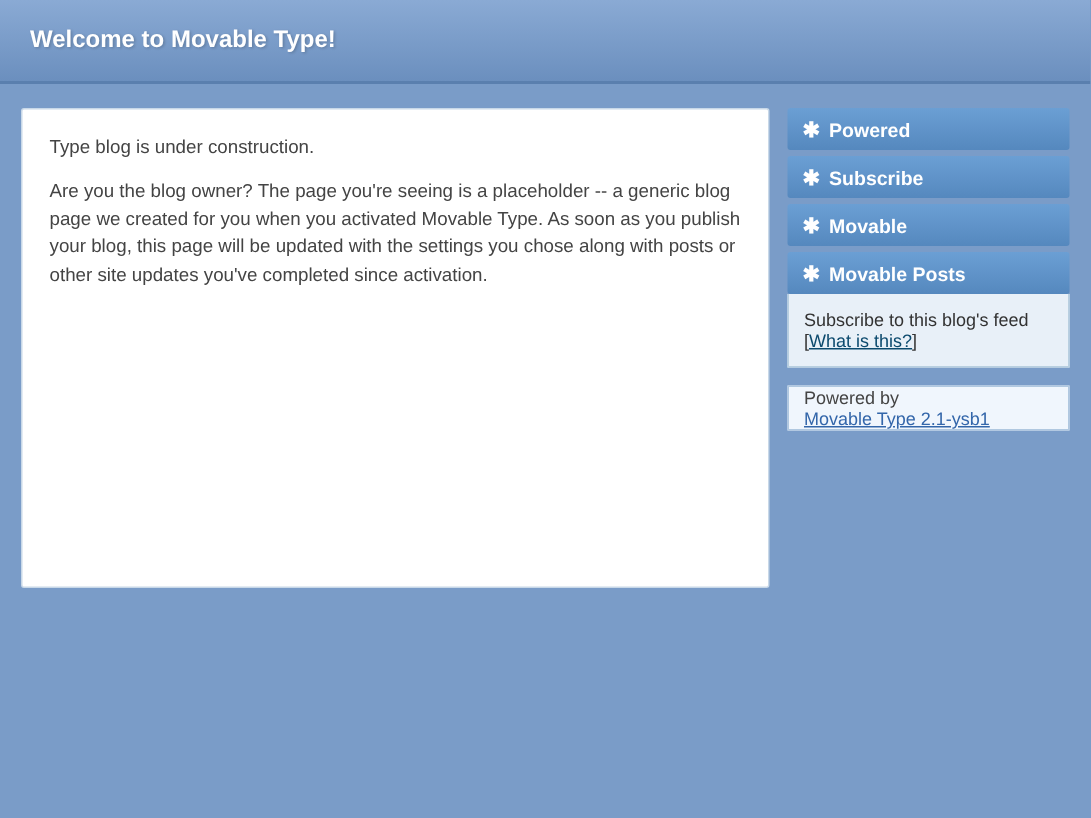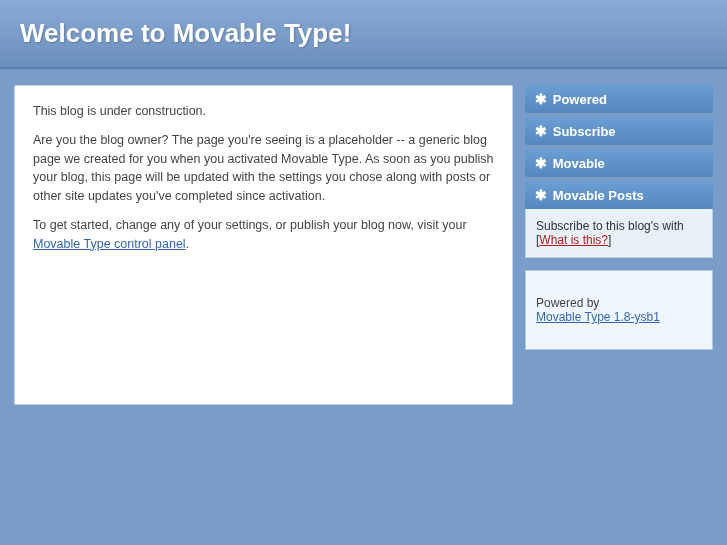--- a/index.html
+++ b/index.html
@@ -14,21 +14,21 @@
 
     
     #header {
       background: linear-gradient(to bottom, #8aaad4, #6b8fbe);
       padding: 18px 20px 18px 20px;
       border-bottom: 2px solid #5a7fae;
     }
 
     #header h1 {
       color: #fff;
-      font-size: 26px;
+      font-size: 16px;
       font-weight: bold;
       text-shadow: 1px 1px 2px rgba(0,0,0,0.2);
     }
 
     
     #wrapper {
       display: flex;
       gap: 0;
       padding: 16px 14px;
       align-items: flex-start;
@@ -88,54 +88,51 @@
 
     .sidebar-content {
       background: #e8f0f8;
       border: 1px solid #b8cfe0;
       border-top: none;
       padding: 10px 10px;
       font-size: 12px;
     }
 
     .sidebar-content a {
-      color: #b91c1c;
+      color: #0c4a6e;
       margin-top: 16px;
     }
 
     .powered-box {
       margin-top: 12px;
       background: #f0f6fd;
       border: 1px solid #b0c8e0;
-      padding: 25px 10px;
+      padding: 0 10px;
       font-size: 12px;
       color: #444;
     }
 
     .powered-box a {
       color: #3366aa;
       text-decoration: underline;
       font-size: 12px;
     }
   </style>
 </head>
 <body>
 
 <div id="header">
   <h1>Welcome to Movable Type!</h1>
 </div>
 
 <div id="wrapper">
 
   <div id="content">
-    <p>This blog is under construction.</p>
+    <p>Type blog is under construction.</p>
     <p>Are you the blog owner? The page you're seeing is a placeholder -- a generic blog page we created for you when you activated Movable Type. As soon as you publish your blog, this page will be updated with the settings you chose along with posts or other site updates you've completed since activation.</p>
-    <p>
-      <span>To get started, change any of your settings, or publish your blog now, visit your </span><a href="#">Movable Type control panel</a><span>.</span>
-    </p>
   </div>
 
   <div id="sidebar">
 
     <div class="sidebar-section">
       <div class="sidebar-header">
         <span class="asterisk">✱</span>
         <span>Powered</span>
       </div>
     </div>
@@ -153,24 +150,24 @@
         <span>Movable</span>
       </div>
     </div>
 
     <div class="sidebar-section">
       <div class="sidebar-header">
         <span class="asterisk">✱</span>
         <span>Movable Posts</span>
       </div>
       <div class="sidebar-content">
-        <span>Subscribe to this blog's with</span><br>
+        <span>Subscribe to this blog's feed</span><br>
         [<a href="#">What is this?</a>]
       </div>
     </div>
 
     <div class="powered-box">
       <span>Powered by</span><br>
-      <a href="#">Movable Type 1.8-ysb1</a>
+      <a href="#">Movable Type 2.1-ysb1</a>
     </div>
 
   </div>
 </div>
 
 </body></html>

